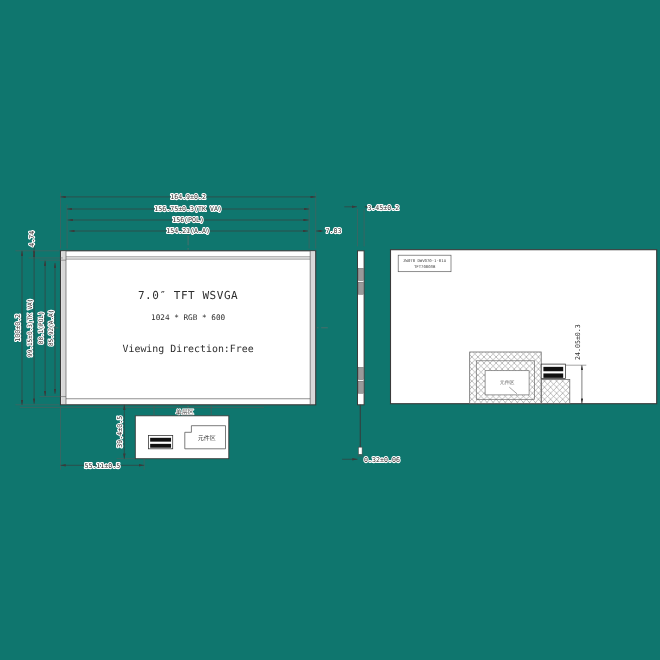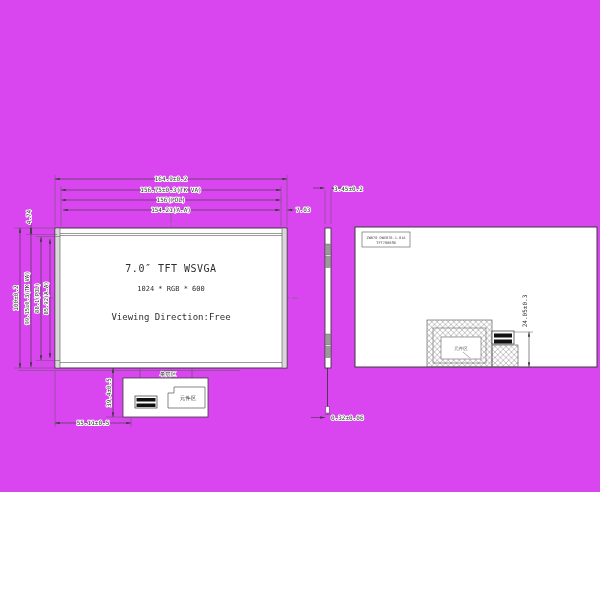--- a/index.html
+++ b/index.html
@@ -1,16 +1,16 @@
 <!DOCTYPE html>
 <html><head>
 <meta charset="utf-8">
 <style>
   html,body{margin:0;padding:0;background:#fff;}
-  .sheet{position:relative;width:600px;height:492px;background:#d946ef;overflow:hidden;}
+  .sheet{position:relative;width:600px;height:600px;background:#0f766e;overflow:hidden;}
   svg{position:absolute;left:0;top:0;}
   svg text{
     font-family:"DejaVu Sans Mono","Liberation Mono",monospace;
     fill:#2e2e2e;
     paint-order:stroke;
     stroke:#ffffff;
     stroke-width:2px;
     stroke-linejoin:round;
   }
   .dim{font-size:6px;}

